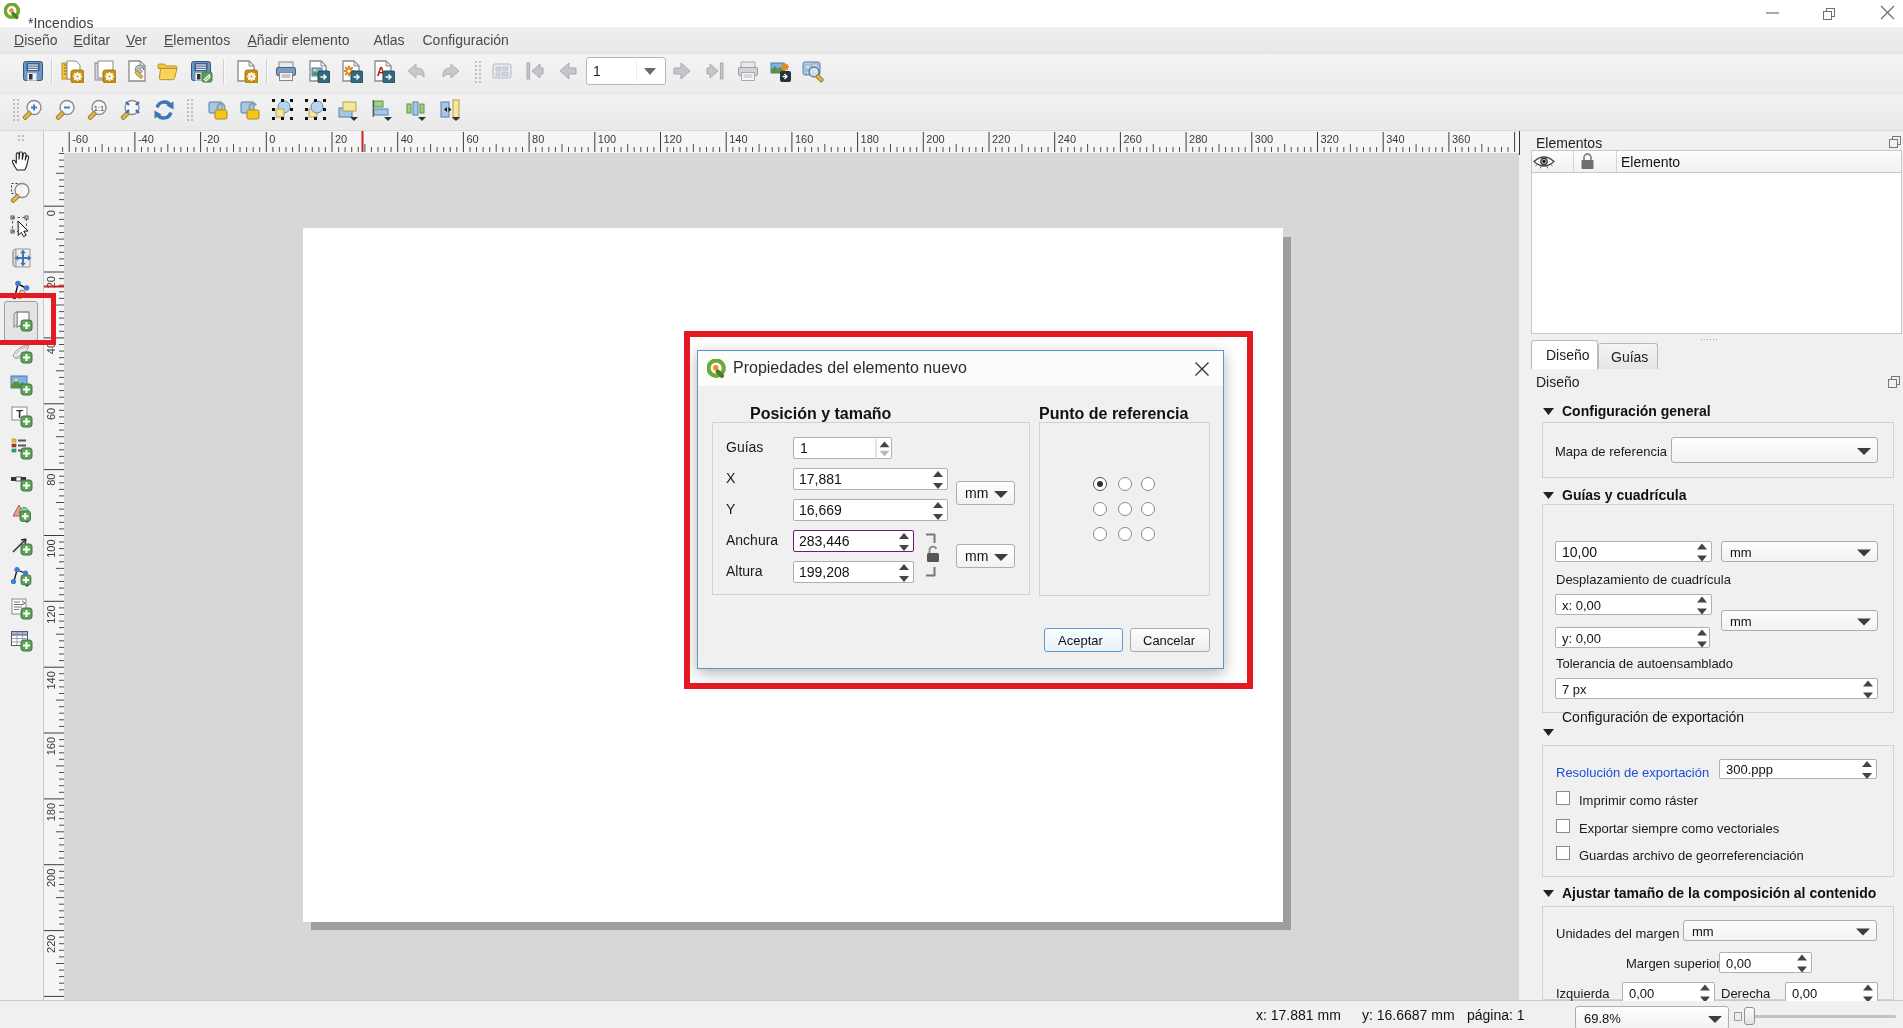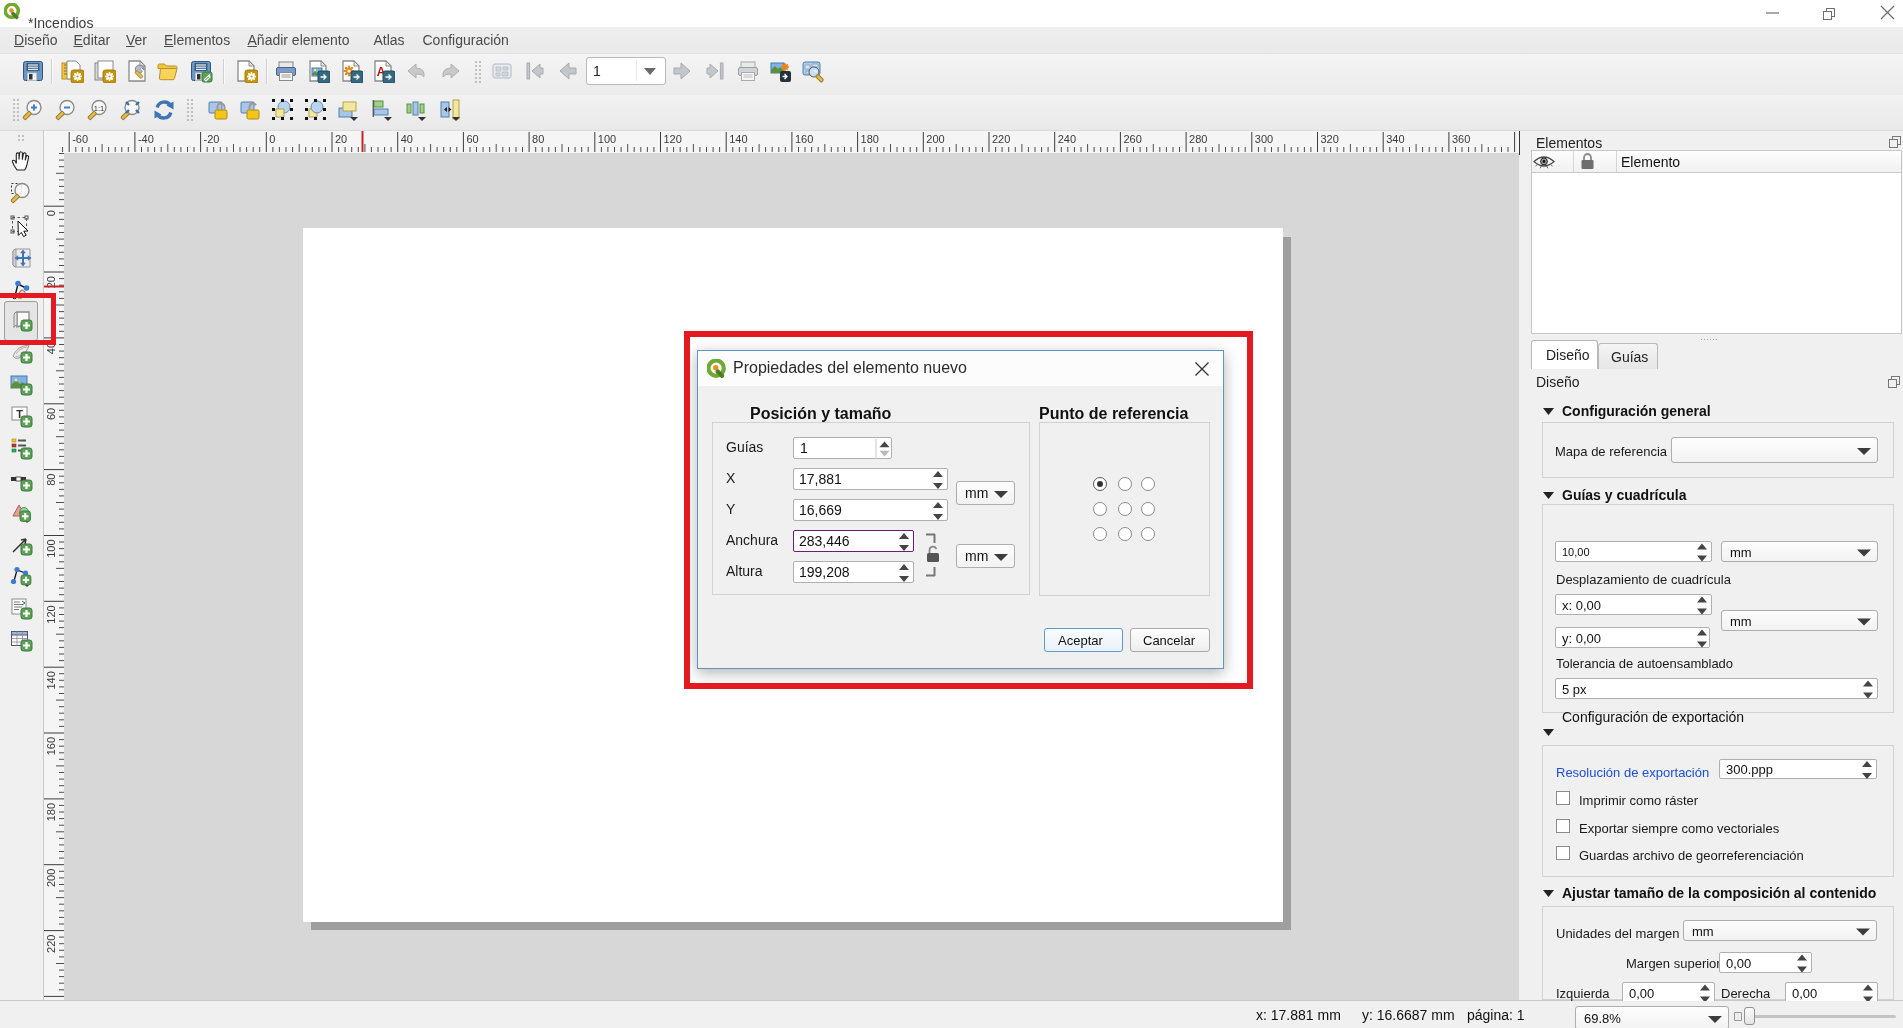--- a/index.html
+++ b/index.html
@@ -953,21 +953,21 @@
     <polygon points="0,0 11,0 5.5,7" fill="#222"></polygon>
   </svg>
 <div style="position:absolute;left:1562px;top:488px;font-size:14px;color:#111;font-weight:bold;white-space:nowrap;line-height:1;">Guías y cuadrícula</div>
 <div style="position:absolute;left:1542px;top:504px;width:352px;height:209px;border:1px solid #d2d2d2;box-sizing:border-box"></div>
 <div style="position:absolute;left:1556px;top:521px;font-size:13px;color:#1a1a1a;font-weight:normal;white-space:nowrap;line-height:1;margin-top:20px;">Espaciado de cuadrícula</div>
 <div style="position:absolute;left:1555px;top:541px;width:157px;height:21px;background:#fff;border:1px solid #b0b0b0;border-radius:2px;box-sizing:border-box">
     <svg width="157" height="21" viewBox="0 0 157 21" style="position:absolute;left:0;top:0">
       <polygon points="141,7.5 151,7.5 146,1.5" fill="#444"></polygon>
       <polygon points="141,13.5 151,13.5 146,19.5" fill="#444"></polygon>
     </svg>
-    <div style="position:absolute;left:6px;top:50%;transform:translateY(-50%);font-size:11px;color:#111;line-height:1;white-space:nowrap">10,00</div>
+    <div style="position:absolute;left:6px;top:50%;transform:translateY(-50%);font-size:14px;color:#111;line-height:1;white-space:nowrap">10,00</div>
   </div>
 <div style="position:absolute;left:1721px;top:541px;width:157px;height:21px;background:linear-gradient(#fdfdfd,#f2f2f2);border:1px solid #adadad;border-radius:3px;box-sizing:border-box">
     <svg width="157" height="21" viewBox="0 0 157 21" style="position:absolute;left:0;top:0">
       <polygon points="135,7.5 149,7.5 142,14.5" fill="#3c3c3c"></polygon>
     </svg>
     <div style="position:absolute;left:8px;top:50%;transform:translateY(-50%);font-size:13px;color:#111;line-height:1">mm</div>
   </div>
 <div style="position:absolute;left:1556px;top:573px;font-size:13px;color:#1a1a1a;font-weight:normal;white-space:nowrap;line-height:1;">Desplazamiento de cuadrícula</div>
 <div style="position:absolute;left:1555px;top:594px;width:157px;height:21px;background:#fff;border:1px solid #b0b0b0;border-radius:2px;box-sizing:border-box">
     <svg width="157" height="21" viewBox="0 0 157 21" style="position:absolute;left:0;top:0">
@@ -988,21 +988,21 @@
       <polygon points="141,13.5 151,13.5 146,19.5" fill="#444"></polygon>
     </svg>
     <div style="position:absolute;left:6px;top:50%;transform:translateY(-50%);font-size:13px;color:#111;line-height:1;white-space:nowrap">y: 0,00</div>
   </div>
 <div style="position:absolute;left:1556px;top:657px;font-size:13px;color:#1a1a1a;font-weight:normal;white-space:nowrap;line-height:1;">Tolerancia de autoensamblado</div>
 <div style="position:absolute;left:1555px;top:678px;width:323px;height:21px;background:#fff;border:1px solid #b0b0b0;border-radius:2px;box-sizing:border-box">
     <svg width="323" height="21" viewBox="0 0 323 21" style="position:absolute;left:0;top:0">
       <polygon points="307,7.5 317,7.5 312,1.5" fill="#444"></polygon>
       <polygon points="307,13.5 317,13.5 312,19.5" fill="#444"></polygon>
     </svg>
-    <div style="position:absolute;left:6px;top:50%;transform:translateY(-50%);font-size:13px;color:#111;line-height:1;white-space:nowrap">5 px</div>
+    <div style="position:absolute;left:6px;top:50%;transform:translateY(-50%);font-size:13px;color:#111;line-height:1;white-space:nowrap">7 px</div>
   </div>
 <svg style="position:absolute;left:1543px;top:729px" width="11" height="8" viewBox="0 0 11 8">
     <polygon points="0,0 11,0 5.5,7" fill="#222"></polygon>
   </svg>
 <div style="position:absolute;left:1562px;top:710px;font-size:14px;color:#111;font-weight:normal;white-space:nowrap;line-height:1;">Configuración de exportación</div>
 <div style="position:absolute;left:1542px;top:745px;width:352px;height:132px;border:1px solid #d2d2d2;box-sizing:border-box"></div>
 <div style="position:absolute;left:1556px;top:766px;font-size:13px;color:#1d4ed8;font-weight:normal;white-space:nowrap;line-height:1;">Resolución de exportación</div>
 <div style="position:absolute;left:1719px;top:759px;width:158px;height:20px;background:#fff;border:1px solid #b0b0b0;border-radius:2px;box-sizing:border-box">
     <svg width="158" height="20" viewBox="0 0 158 20" style="position:absolute;left:0;top:0">
       <polygon points="142,7.0 152,7.0 147,1.0" fill="#444"></polygon>

